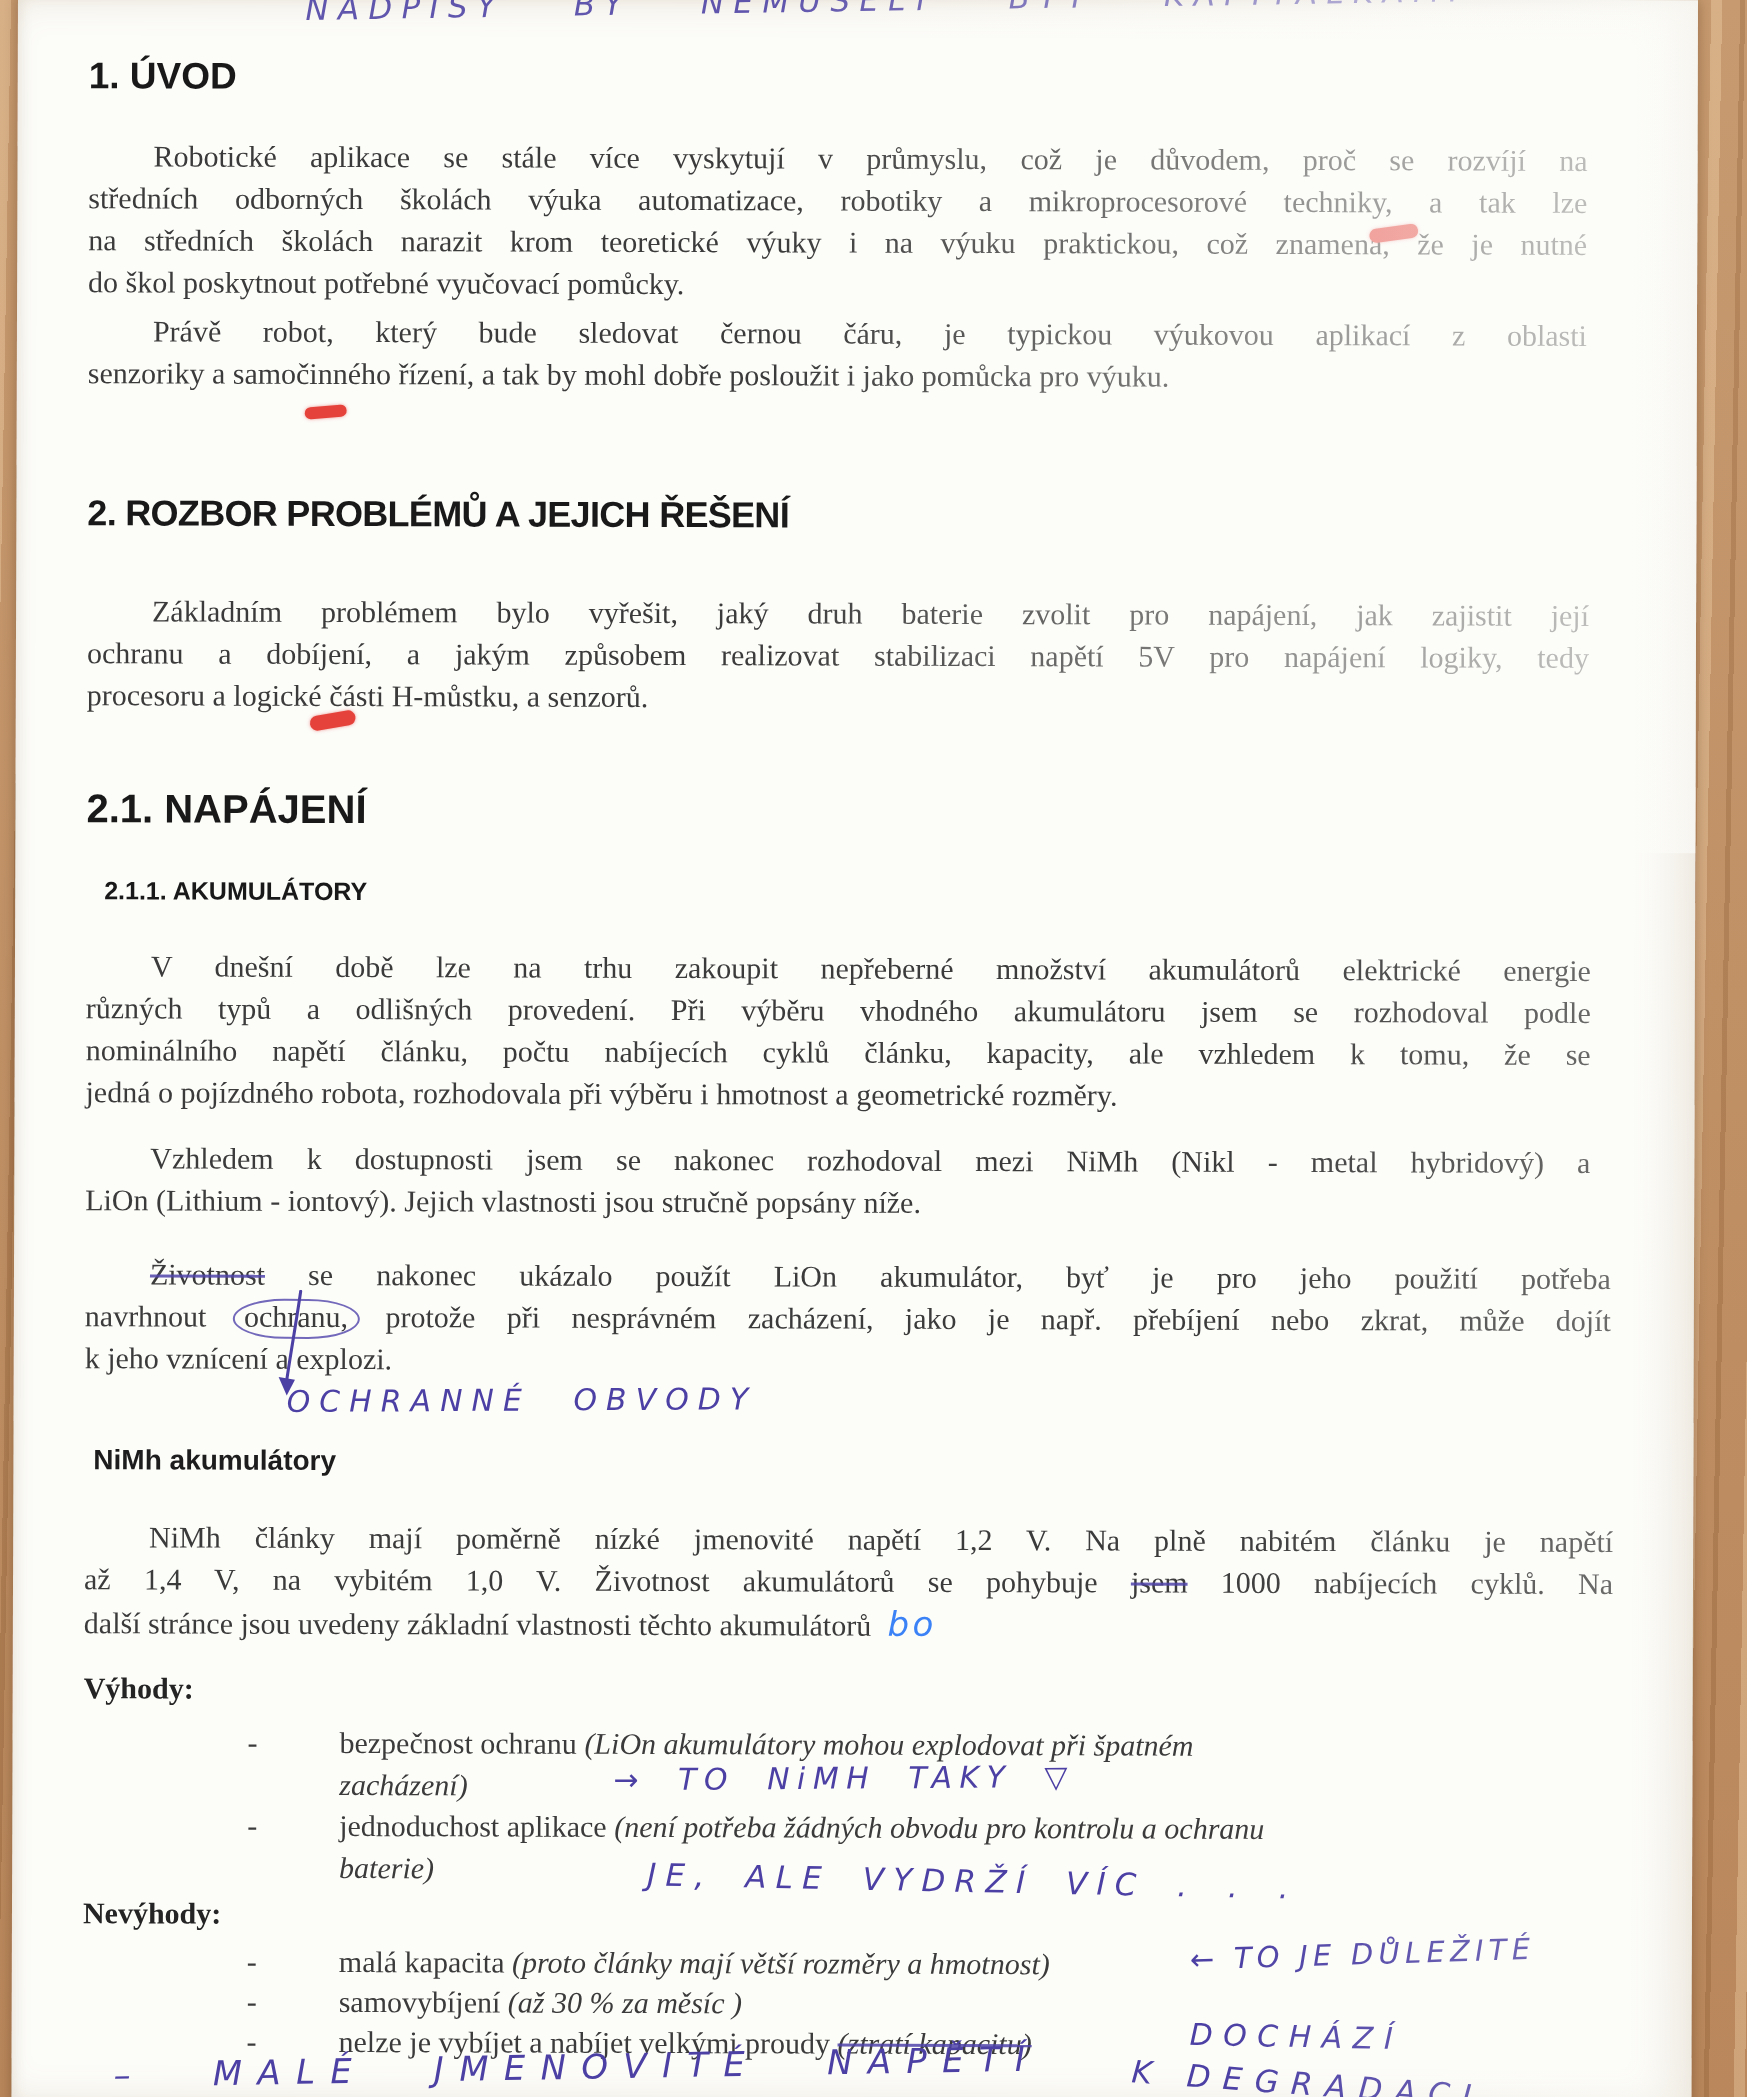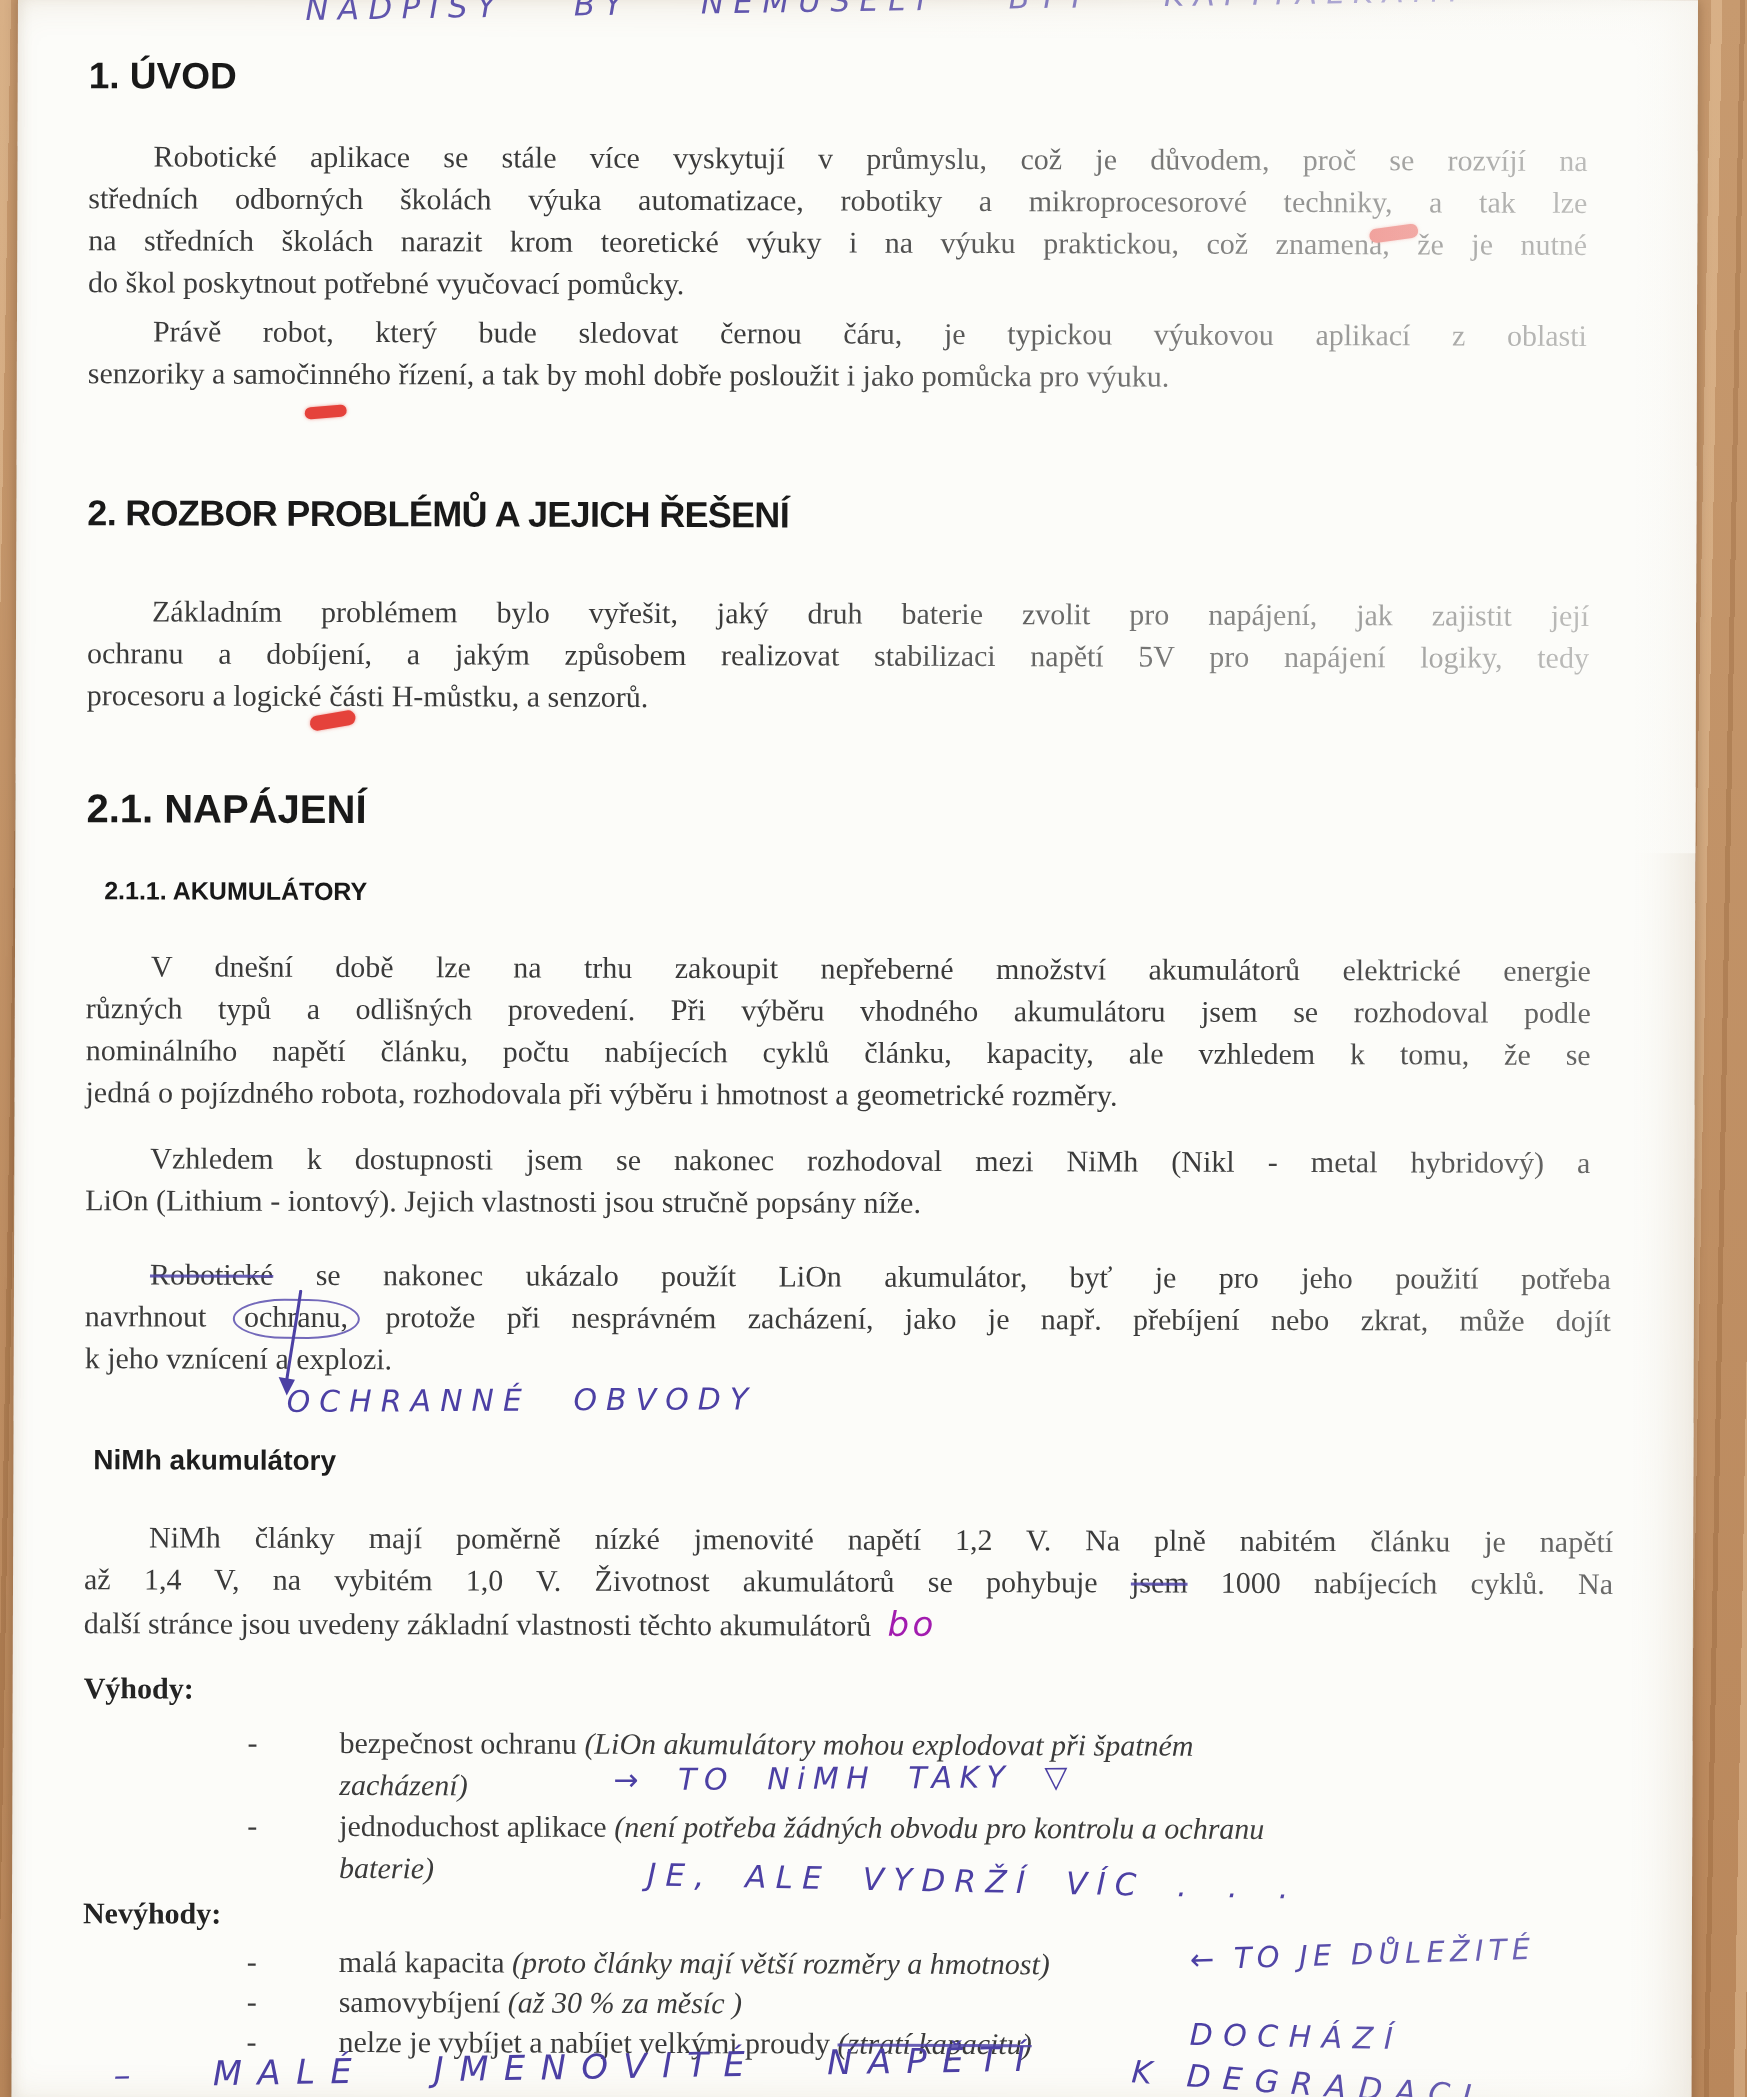--- a/index.html
+++ b/index.html
@@ -48,21 +48,21 @@
   .circle-blue{display:inline-block;border:2px solid rgba(80,68,170,0.8);border-radius:50%/62%;padding:0 9.6px 4.1px;margin:-4.1px -5.5px;line-height:1.05;}
   .hw{position:absolute;font-family:"DejaVu Sans",sans-serif;font-style:italic;color:#4c40a4;white-space:nowrap;z-index:20;}
   .hw-note-top{left:287px;top:-5.5px;font-size:31px;letter-spacing:0.30em;word-spacing:1.6em;transform:rotate(-1.1deg);transform-origin:left top;opacity:0.88;}
   .hw-ochranne{left:273px;top:1386px;font-size:30px;letter-spacing:0.30em;word-spacing:0.8em;transform:rotate(-0.5deg);}
   .hw-b1{left:601px;top:1763px;font-size:30px;letter-spacing:0.25em;word-spacing:0.5em;transform:rotate(-0.6deg);}
   .hw-b2{left:635px;top:1865px;font-size:31px;letter-spacing:0.30em;word-spacing:0.4em;transform:rotate(1deg);}
   .hw-b3{left:1178px;top:1938px;font-size:29px;letter-spacing:0.18em;transform:rotate(-2deg);}
   .hw-dochazi{left:1178px;top:2020px;font-size:30px;letter-spacing:0.35em;transform:rotate(1deg);}
   .hw-male{left:102px;top:2050px;font-size:34px;letter-spacing:0.45em;word-spacing:1.2em;transform:rotate(-1.2deg);}
   .hw-degradaci{left:1120px;top:2067px;font-size:31px;letter-spacing:0.40em;transform:rotate(4deg);}
-  .hw-inline{position:static;font-family:"DejaVu Sans",sans-serif;font-style:italic;color:#a21caf;font-size:34px;margin-left:16.4px;letter-spacing:0.1em;}
+  .hw-inline{position:static;font-family:"DejaVu Sans",sans-serif;font-style:italic;color:#3b82f6;font-size:34px;margin-left:16.4px;letter-spacing:0.1em;}
   .redmark{position:absolute;background:#e5423b;border-radius:8.2px;box-shadow:0 0 3.4px rgba(229,66,59,0.55);z-index:10;}
   .rm1{left:1352px;top:227px;width:49px;height:13.7px;transform:rotate(-8deg);}
   .rm2{left:288px;top:410px;width:42px;height:12.3px;transform:rotate(-5deg);}
   .rm3{left:294px;top:717px;width:46px;height:15px;transform:rotate(-10deg);}
   .arrow-svg{position:absolute;left:258px;top:1294px;z-index:20;}
 </style>
 </head>
 <body>
 
 <div class="paper">
@@ -103,21 +103,21 @@
     <div class="pline">nominálního napětí článku, počtu nabíjecích cyklů článku, kapacity, ale vzhledem k tomu, že se</div>
     <div class="pline pl-last">jedná o pojízdného robota, rozhodovala při výběru i hmotnost a geometrické rozměry.</div>
   </div>
 
   <div class="para" style="left:71px;top:1142px;width:1505px;">
     <div class="pline ind">Vzhledem k dostupnosti jsem se nakonec rozhodoval mezi NiMh (Nikl - metal hybridový) a</div>
     <div class="pline pl-last">LiOn (Lithium - iontový). Jejich vlastnosti jsou stručně popsány níže.</div>
   </div>
 
   <div class="para" style="left:71px;top:1258px;width:1526px;">
-    <div class="pline ind"><span class="strike-blue">Robotické</span><span> se nakonec ukázalo použít LiOn akumulátor, byť je pro jeho použití potřeba</span></div>
+    <div class="pline ind"><span class="strike-blue">Životnost</span><span> se nakonec ukázalo použít LiOn akumulátor, byť je pro jeho použití potřeba</span></div>
     <div class="pline"><span>navrhnout </span><span class="circle-blue">ochranu,</span><span> protože při nesprávném zacházení, jako je např. přebíjení nebo zkrat, může dojít</span></div>
     <div class="pline pl-last">k jeho vznícení a explozi.</div>
   </div>
 
   <svg class="arrow-svg" width="48" height="109" viewBox="0 0 70 160">
     <path d="M42 2 C 36 45, 28 90, 22 132" stroke="#4c40a4" stroke-width="4.5" fill="none" stroke-linecap="round"></path>
     <path d="M22 155 L10 128 L34 132 Z" fill="#4c40a4"></path>
   </svg>
   <div class="hw hw-ochranne">OCHRANNÉ OBVODY</div>
 

